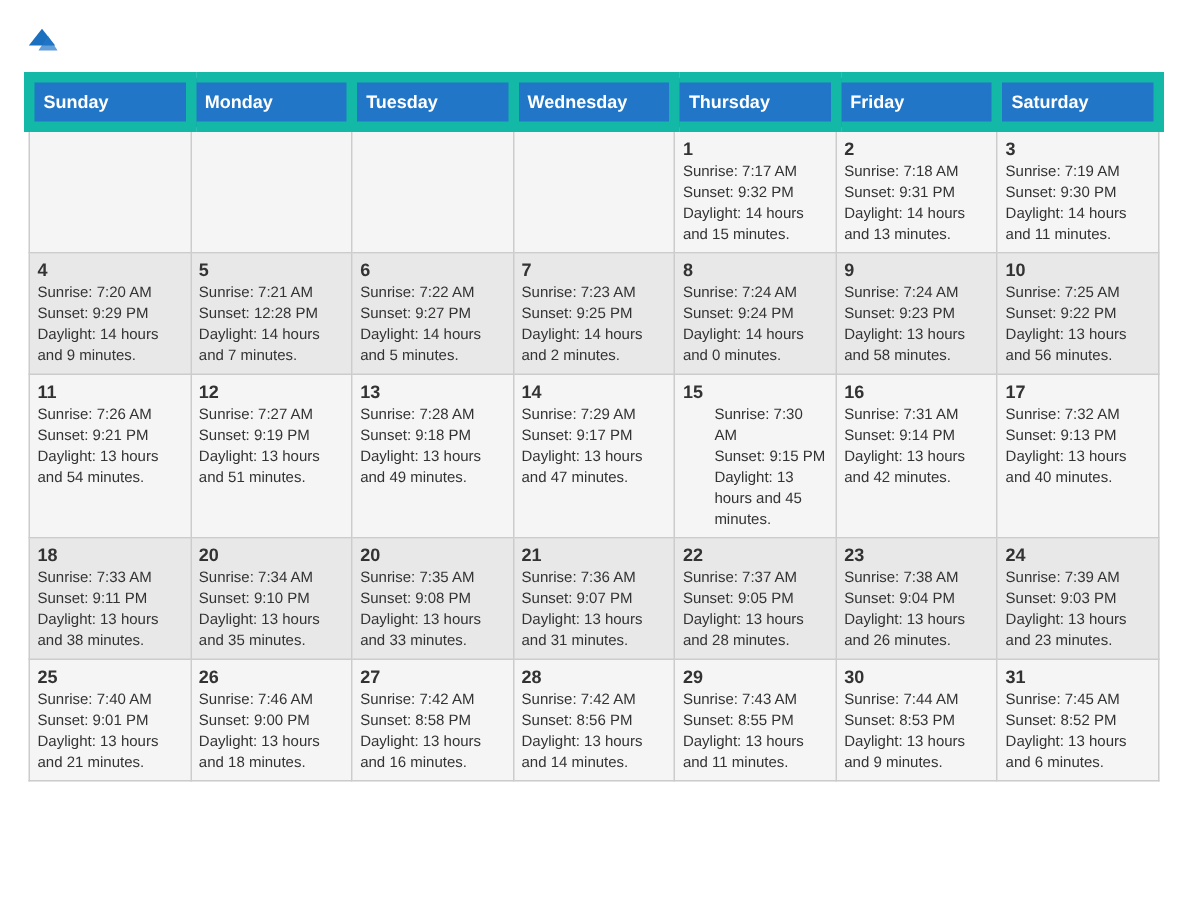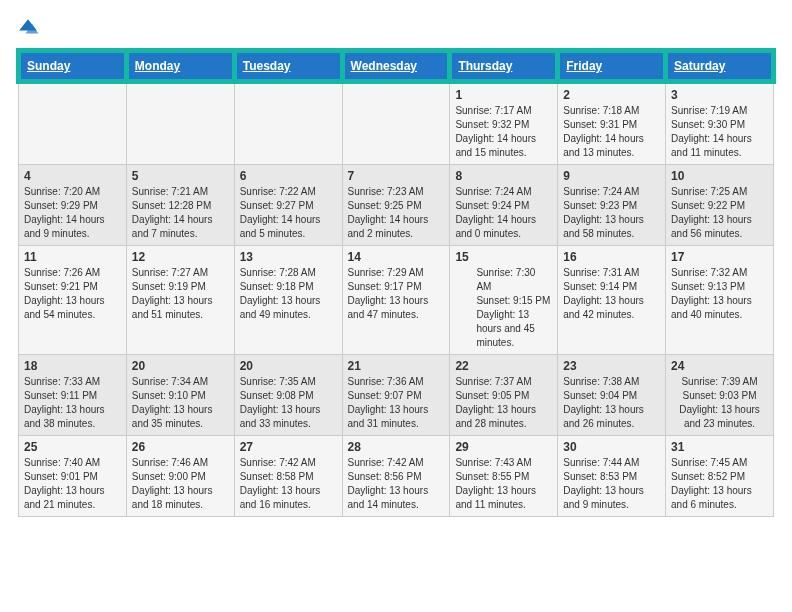--- a/index.html
+++ b/index.html
@@ -49,22 +49,21 @@
       border-collapse: collapse;
       font-size: 11px;
     }
     .calendar-table thead tr th {
       background-color: #2176c7;
       color: #fff;
       text-align: left;
       padding: 6px 6px;
       font-size: 12px;
       font-weight: bold;
-      border: 5px solid #14b8a6;
-      text-decoration: underline;
+      border: 7px solid #14b8a6;
     }
     .calendar-table tbody tr td {
       border: 1px solid #ccc;
       vertical-align: top;
       padding: 4px 5px;
       width: calc(100% / 7);
       min-height: 75px;
       height: 75px;
       background: #fff;
       color: #333;
@@ -267,21 +266,21 @@
 Daylight: 13 hours and 28 minutes.</div>
         </td>
         <td>
           <span class="cell-day">23</span>
           <div class="cell-info" style="white-space: pre-line;">Sunrise: 7:38 AM
 Sunset: 9:04 PM
 Daylight: 13 hours and 26 minutes.</div>
         </td>
         <td>
           <span class="cell-day">24</span>
-          <div class="cell-info" style="white-space: pre-line; text-align: center;">Sunrise: 7:39 AM
+          <div class="cell-info" style="white-space: pre-line;">Sunrise: 7:39 AM
 Sunset: 9:03 PM
 Daylight: 13 hours and 23 minutes.</div>
         </td>
       </tr>
       <tr>
         <td>
           <span class="cell-day">25</span>
           <div class="cell-info" style="white-space: pre-line;">Sunrise: 7:40 AM
 Sunset: 9:01 PM
 Daylight: 13 hours and 21 minutes.</div>

